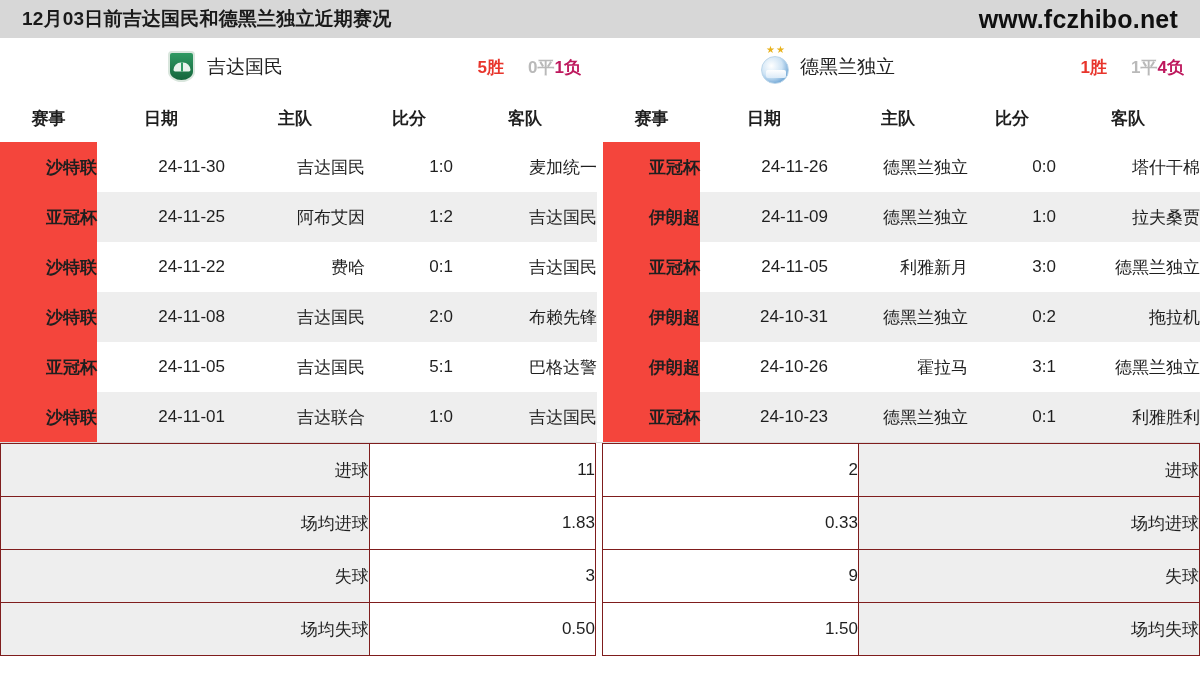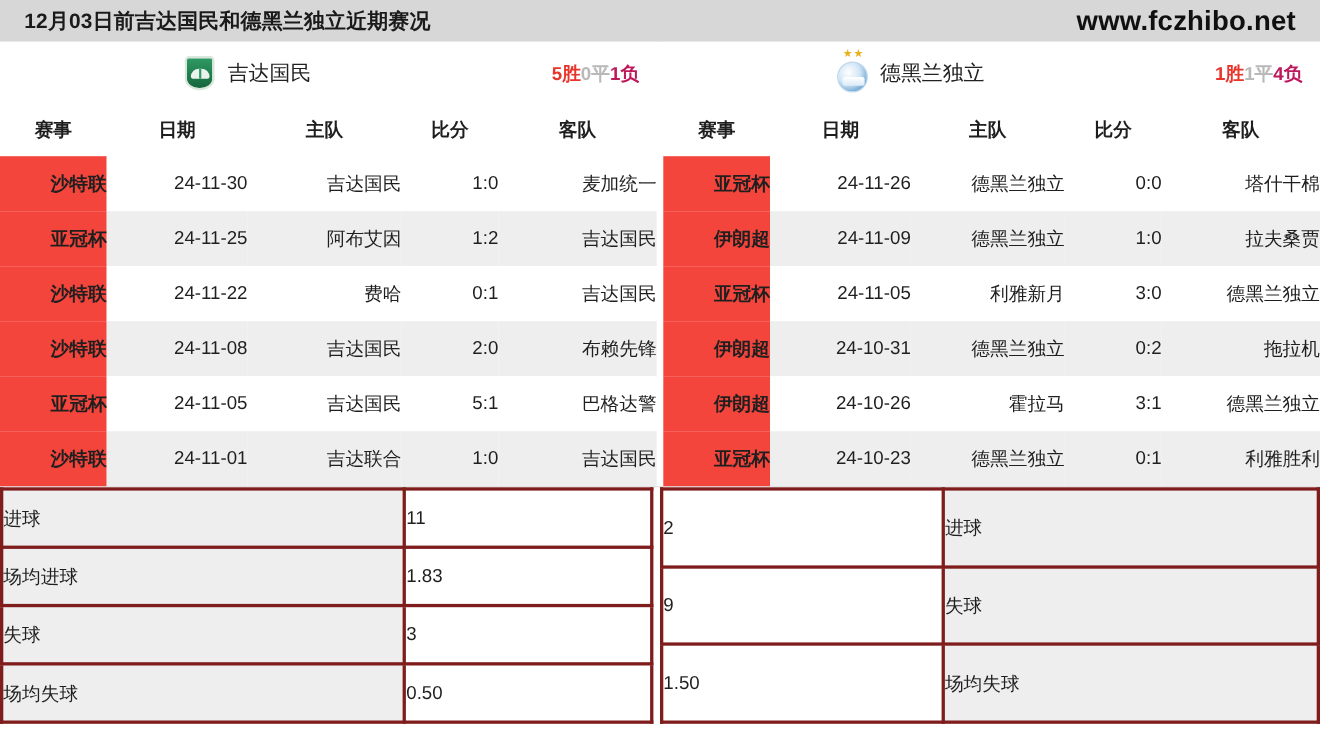--- a/index.html
+++ b/index.html
@@ -35,21 +35,21 @@
     display: flex; align-items: center; gap: 9px;
     margin-left: 168px;
   }
   .teamhalf.right .team-center { margin-left: 158px; }
   .team-name { font-size: 19px; color: #222; font-weight: 500; }
   .record {
     position: absolute; right: 16px; top: 50%; transform: translateY(-50%);
     font-size: 17px; font-weight: bold; white-space: nowrap;
   }
   .record .w { color: #e8352c; }
-  .record .d { color: #b9b9b9; }
+  .record .d { color: #b9b9b9; margin-left: 24px; }
   .record .l { color: #be185d; }
 
   
   .logo { width: 30px; height: 32px; position: relative; flex: 0 0 auto; }
   .crest {
     width: 27px; height: 31px; background: linear-gradient(#2f9a63, #15653c);
     border-radius: 4px 4px 50% 50% / 4px 4px 34% 34%;
     border: 2px solid #d9e6dd; position: relative; overflow: hidden;
   }
   .crest:before {
@@ -100,22 +100,22 @@
   .c-date  { width: 128px; }
   .c-home  { width: 140px; }
   .c-score { width: 88px; }
   .c-away  { width: 144px; }
 
   
   .stats { display: flex; border-top: 1px solid #dcdcdc; }
   table.s { border-collapse: collapse; table-layout: fixed; width: 597px; }
   table.s.right { margin-left: 6px; }
   table.s td {
-    height: 53px; font-size: 17px; color: #1f1f1f; text-align: left;
-    border: 3px solid #7f1d1d; white-space: nowrap;
+    height: 53px; font-size: 17px; color: #1f1f1f; text-align: right;
+    border: 1px solid #7f1d1d; white-space: nowrap;
   }
   table.s td.lbl { background: #eeeeee; }
   table.s td.val { background: #ffffff; }
   .s-left  .lbl { width: 344px; }
   .s-left  .val { width: 211px; }
   .s-right .val { width: 256px; }
   .s-right .lbl { width: 341px; }
 </style>
 </head>
 <body>
@@ -294,20 +294,24 @@
           </tr>
         </tbody>
       </table>
     <table class="s s-right right">
         <tbody id="stats-right">
           <tr>
             <td class="val">2</td>
             <td class="lbl">进球</td>
           </tr>
           <tr>
+            <td class="val">0.33</td>
+            <td class="lbl">场均进球</td>
+          </tr>
+          <tr>
             <td class="val">9</td>
             <td class="lbl">失球</td>
           </tr>
           <tr>
             <td class="val">1.50</td>
             <td class="lbl">场均失球</td>
           </tr>
         </tbody>
       </table>
   </div>

